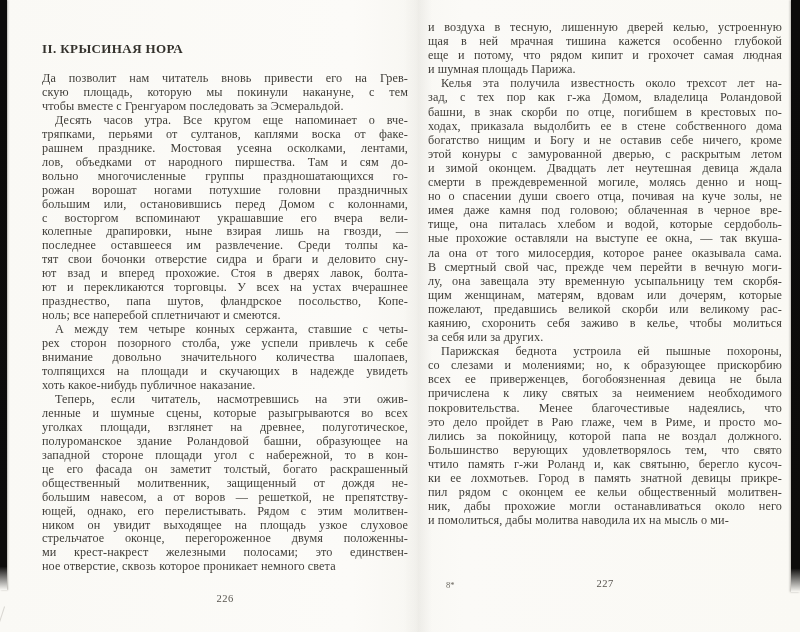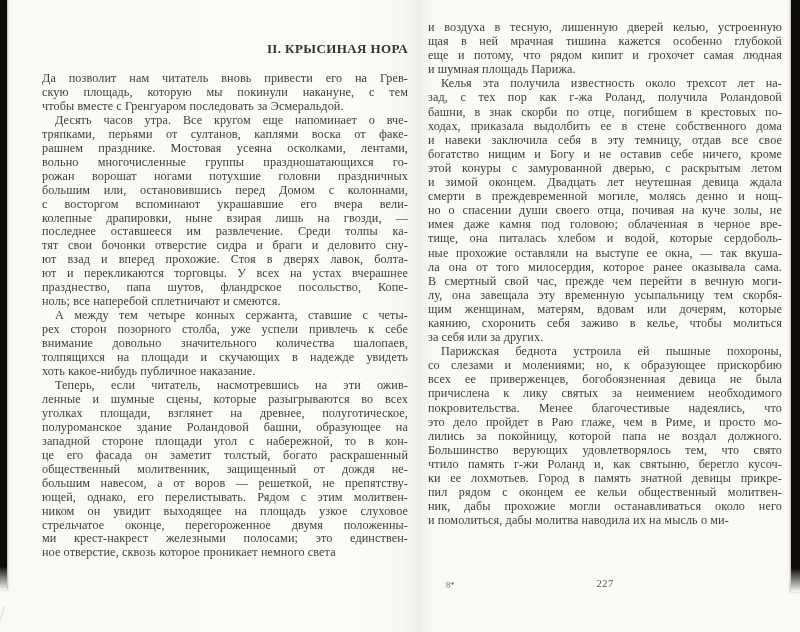--- a/index.html
+++ b/index.html
@@ -38,21 +38,21 @@
     transform: rotate(18deg);
   }
   .page { position: absolute; }
   .page.left  { left: 42px;  top: 30px; width: 366px; height: 600px; }
   .page.right { left: 428px; top: 20px; width: 354px; height: 594px; }
   .chapter-title {
     margin: 11px 0 15px 0;
     font-size: 13px;
     font-weight: 700;
     letter-spacing: 0.4px;
-    text-align: right;
+    text-align: left;
     color: #34322d;
   }
   .text-block {
     font-size: 12.2px;
     letter-spacing: 0.1px;
   }
   .page.left  .text-block { line-height: 13.95px; margin-top: 12px; }
   .page.right .text-block { line-height: 14.1px; }
   .para { margin: 0; }
   .line {
@@ -94,20 +94,21 @@
     <div class="text-block">
         <div class="para">
           <div class="line">Да позволит нам читатель вновь привести его на Грев-</div>
           <div class="line">скую площадь, которую мы покинули накануне, с тем</div>
           <div class="line last">чтобы вместе с Гренгуаром последовать за Эсмеральдой.</div>
         </div>
         <div class="para">
           <div class="line indent">Десять часов утра. Все кругом еще напоминает о вче-</div>
           <div class="line">тряпками, перьями от султанов, каплями воска от факе-</div>
           <div class="line">рашнем празднике. Мостовая усеяна осколками, лентами,</div>
+          <div class="line">лов, объедками от народного пиршества. Там и сям до-</div>
           <div class="line">вольно многочисленные группы праздношатающихся го-</div>
           <div class="line">рожан ворошат ногами потухшие головни праздничных</div>
           <div class="line">большим или, остановившись перед Домом с колоннами,</div>
           <div class="line">с восторгом вспоминают украшавшие его вчера вели-</div>
           <div class="line">колепные драпировки, ныне взирая лишь на гвозди, —</div>
           <div class="line">последнее оставшееся им развлечение. Среди толпы ка-</div>
           <div class="line">тят свои бочонки отверстие сидра и браги и деловито сну-</div>
           <div class="line">ют взад и вперед прохожие. Стоя в дверях лавок, болта-</div>
           <div class="line">ют и перекликаются торговцы. У всех на устах вчерашнее</div>
           <div class="line">празднество, папа шутов, фландрское посольство, Копе-</div>
@@ -129,48 +130,49 @@
           <div class="line">це его фасада он заметит толстый, богато раскрашенный</div>
           <div class="line">общественный молитвенник, защищенный от дождя не-</div>
           <div class="line">большим навесом, а от воров — решеткой, не препятству-</div>
           <div class="line">ющей, однако, его перелистывать. Рядом с этим молитвен-</div>
           <div class="line">ником он увидит выходящее на площадь узкое слуховое</div>
           <div class="line">стрельчатое оконце, перегороженное двумя положенны-</div>
           <div class="line">ми крест-накрест железными полосами; это единствен-</div>
           <div class="line last">ное отверстие, сквозь которое проникает немного света</div>
         </div>
       </div>
+    <div class="folio">226</div>
   </div>
 
   <div class="page right">
     <div class="text-block">
         <div class="para">
           <div class="line">и воздуха в тесную, лишенную дверей келью, устроенную</div>
           <div class="line">щая в ней мрачная тишина кажется особенно глубокой</div>
           <div class="line">еще и потому, что рядом кипит и грохочет самая людная</div>
           <div class="line last">и шумная площадь Парижа.</div>
         </div>
         <div class="para">
           <div class="line indent">Келья эта получила известность около трехсот лет на-</div>
-          <div class="line">зад, с тех пор как г-жа Роланд, получила Роландовой</div>
+          <div class="line">зад, с тех пор как г-жа Домом, владелица Роландовой</div>
           <div class="line">башни, в знак скорби по отце, погибшем в крестовых по-</div>
           <div class="line">ходах, приказала выдолбить ее в стене собственного дома</div>
-          <div class="line">и навеки заключила себя в эту темницу, отдав все свое</div>
           <div class="line">богатство нищим и Богу и не оставив себе ничего, кроме</div>
           <div class="line">этой конуры с замурованной дверью, с раскрытым летом</div>
           <div class="line">и зимой оконцем. Двадцать лет неутешная девица ждала</div>
           <div class="line">смерти в преждевременной могиле, молясь денно и нощ-</div>
           <div class="line">но о спасении души своего отца, почивая на куче золы, не</div>
           <div class="line">имея даже камня под головою; облаченная в черное вре-</div>
           <div class="line">тище, она питалась хлебом и водой, которые сердоболь-</div>
           <div class="line">ные прохожие оставляли на выступе ее окна, — так вкуша-</div>
           <div class="line">ла она от того милосердия, которое ранее оказывала сама.</div>
           <div class="line">В смертный свой час, прежде чем перейти в вечную моги-</div>
           <div class="line">лу, она завещала эту временную усыпальницу тем скорбя-</div>
           <div class="line">щим женщинам, матерям, вдовам или дочерям, которые</div>
+          <div class="line">пожелают, предавшись великой скорби или великому рас-</div>
           <div class="line">каянию, схоронить себя заживо в келье, чтобы молиться</div>
           <div class="line last">за себя или за других.</div>
         </div>
         <div class="para">
           <div class="line indent">Парижская беднота устроила ей пышные похороны,</div>
           <div class="line">со слезами и молениями; но, к образующее прискорбию</div>
           <div class="line">всех ее приверженцев, богобоязненная девица не была</div>
           <div class="line">причислена к лику святых за неимением необходимого</div>
           <div class="line">покровительства. Менее благочестивые надеялись, что</div>
           <div class="line">это дело пройдет в Раю глаже, чем в Риме, и просто мо-</div>

